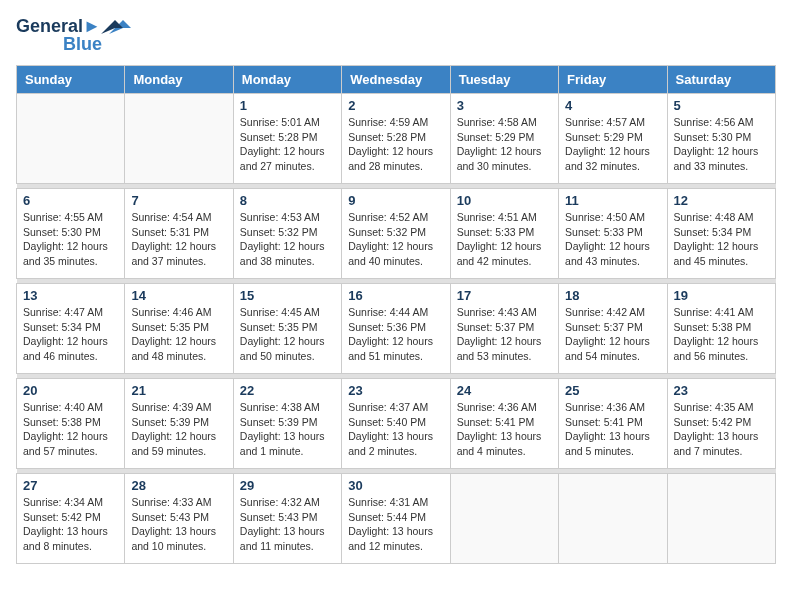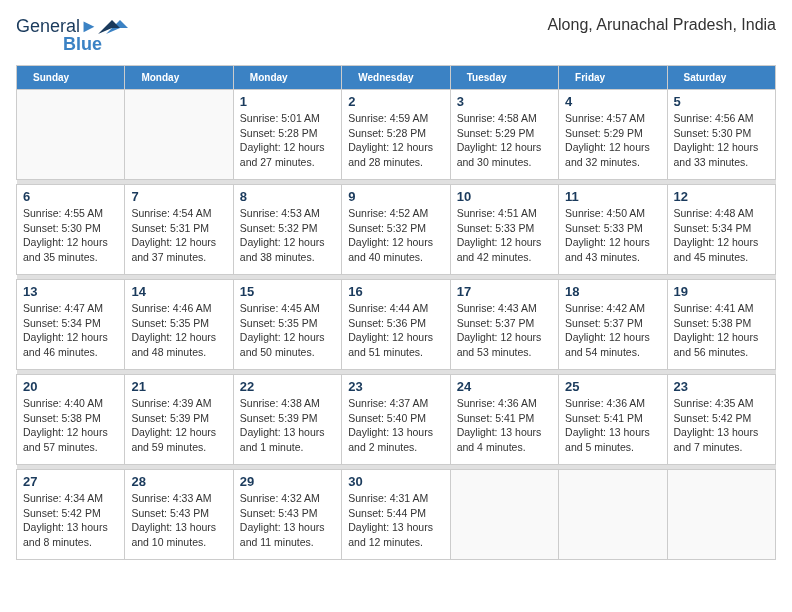--- a/index.html
+++ b/index.html
@@ -15,21 +15,21 @@
       justify-content: space-between;
       align-items: flex-start;
       margin-bottom: 10px;
     }
     .logo {
       display: flex;
       align-items: center;
     }
     .logo-text {
       font-size: 18px;
-      font-weight: normal;
+      font-weight: bold;
       color: #1a3a5c;
       line-height: 1.1;
     }
     .logo-text span {
       color: #3b82c4;
     }
     .title-area {
       text-align: right;
     }
     .month-title {
@@ -42,22 +42,22 @@
       color: #333;
     }
     .calendar {
       width: 100%;
       border-collapse: collapse;
     }
     .calendar th {
       background-color: #3b82c4;
       color: white;
       text-align: left;
-      padding: 6px 16px;
-      font-size: 10px;
+      padding: 6px 8px;
+      font-size: 13px;
       border: 1px solid #ccc;
     }
     .calendar td {
       border: 1px solid #ccc;
       vertical-align: top;
       padding: 4px 6px;
       width: calc(100% / 7);
       height: 90px;
       font-size: 11px;
       color: #333;
@@ -87,21 +87,20 @@
         <span class="logo-text">General<span>►</span></span>
         <svg width="30" height="22" viewBox="0 0 30 22">
           <polygon points="8,18 22,4 30,12 22,12" fill="#3b82c4"></polygon>
           <polygon points="0,18 14,4 22,12 14,12" fill="#1a3a5c"></polygon>
         </svg>
       </div>
       <div style="font-size:18px;font-weight:bold;color:#3b82c4;margin-top:-4px;margin-left:47px;">Blue</div>
     </div>
   </div>
   <div class="title-area">
-    <div class="location-title">Along, Arunachal Pradesh, India</div>
   </div>
 </div>
 
 <table class="calendar">
   <thead>
     <tr>
     <th>Sunday</th>
         <th>Monday</th>
         <th>Monday</th>
         <th>Wednesday</th>

